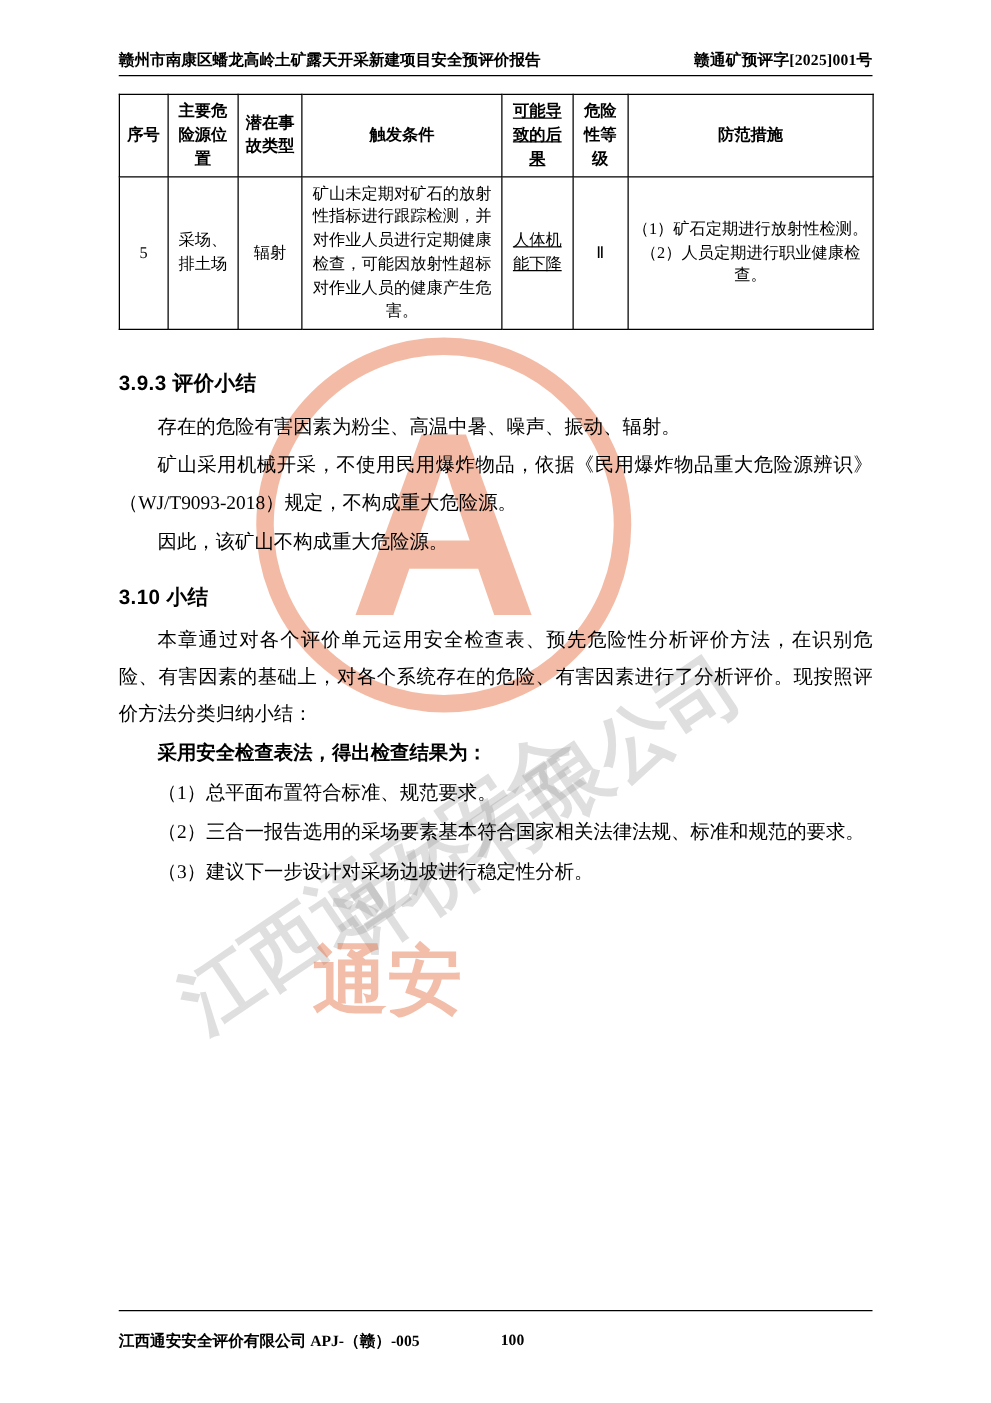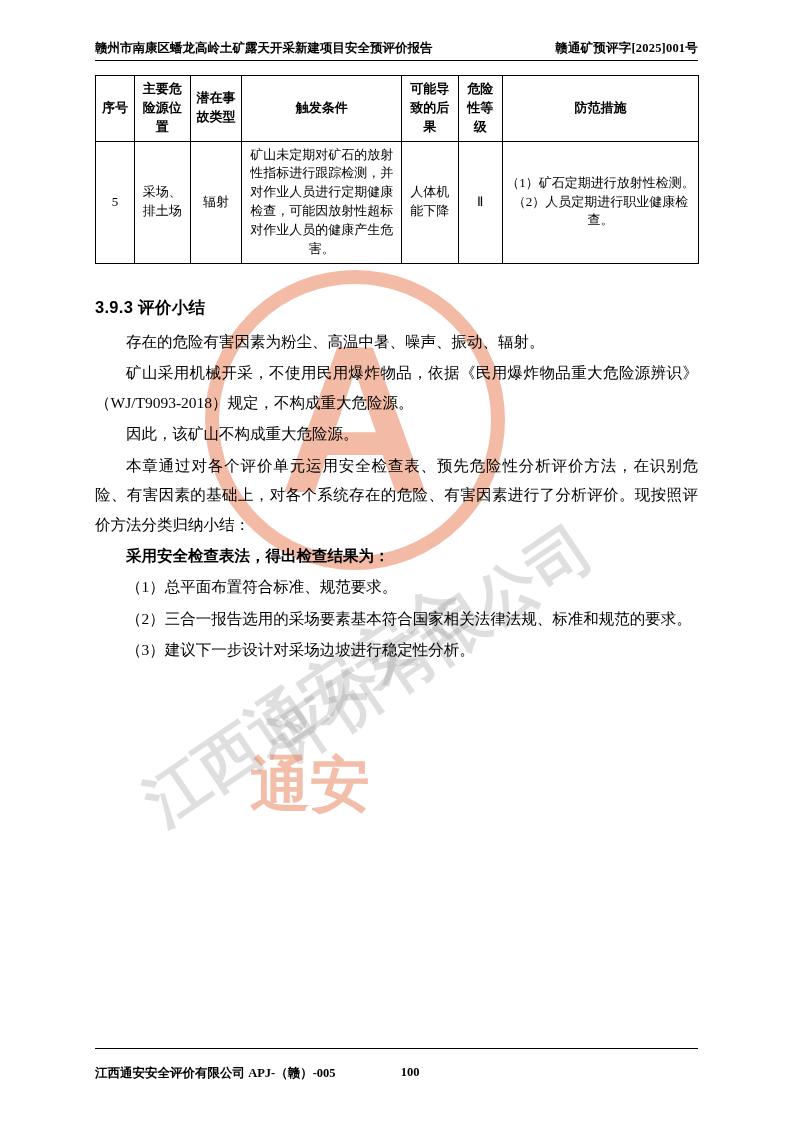--- a/index.html
+++ b/index.html
@@ -130,21 +130,21 @@
     padding: 4px 3px;
     line-height: 1.45;
   }
   table.risk-table th {
     font-weight: bold;
   }
   .col-seq { width: 34px; }
   .col-source { width: 52px; }
   .col-type { width: 48px; }
   .col-trigger { width: 168px; }
-  .col-conseq { width: 54px; }
+  .col-conseq { width: 54px; text-decoration: underline; }
   .col-level { width: 40px; }
   .col-measure { width: 208px; }
   td.cell-left {
     text-align: left;
     padding-left: 8px;
     padding-right: 6px;
   }
   .th-narrow { line-height: 1.3; }
 
   
@@ -239,20 +239,21 @@
   </table>
 
   <div class="content">
 
     <h3 class="sec">3.9.3 评价小结</h3>
     <p class="para">存在的危险有害因素为粉尘、高温中暑、噪声、振动、辐射。</p>
 
     <p class="para">矿山采用机械开采，不使用民用爆炸物品，依据《民用爆炸物品重大危险源辨识》（WJ/T9093-2018）规定，不构成重大危险源。</p>
     <p class="para">因此，该矿山不构成重大危险源。</p>
 
+    <h3 class="sec">3.10 小结</h3>
     <p class="para">本章通过对各个评价单元运用安全检查表、预先危险性分析评价方法，在识别危险、有害因素的基础上，对各个系统存在的危险、有害因素进行了分析评价。现按照评价方法分类归纳小结：</p>
     <p class="bold-lead">采用安全检查表法，得出检查结果为：</p>
     <p class="para">（1）总平面布置符合标准、规范要求。</p>
     <p class="para">（2）三合一报告选用的采场要素基本符合国家相关法律法规、标准和规范的要求。</p>
     <p class="para">（3）建议下一步设计对采场边坡进行稳定性分析。</p>
 
   </div>
 
   <div class="footer">
     <span class="footer-left">江西通安安全评价有限公司 APJ-（赣）-005</span>

